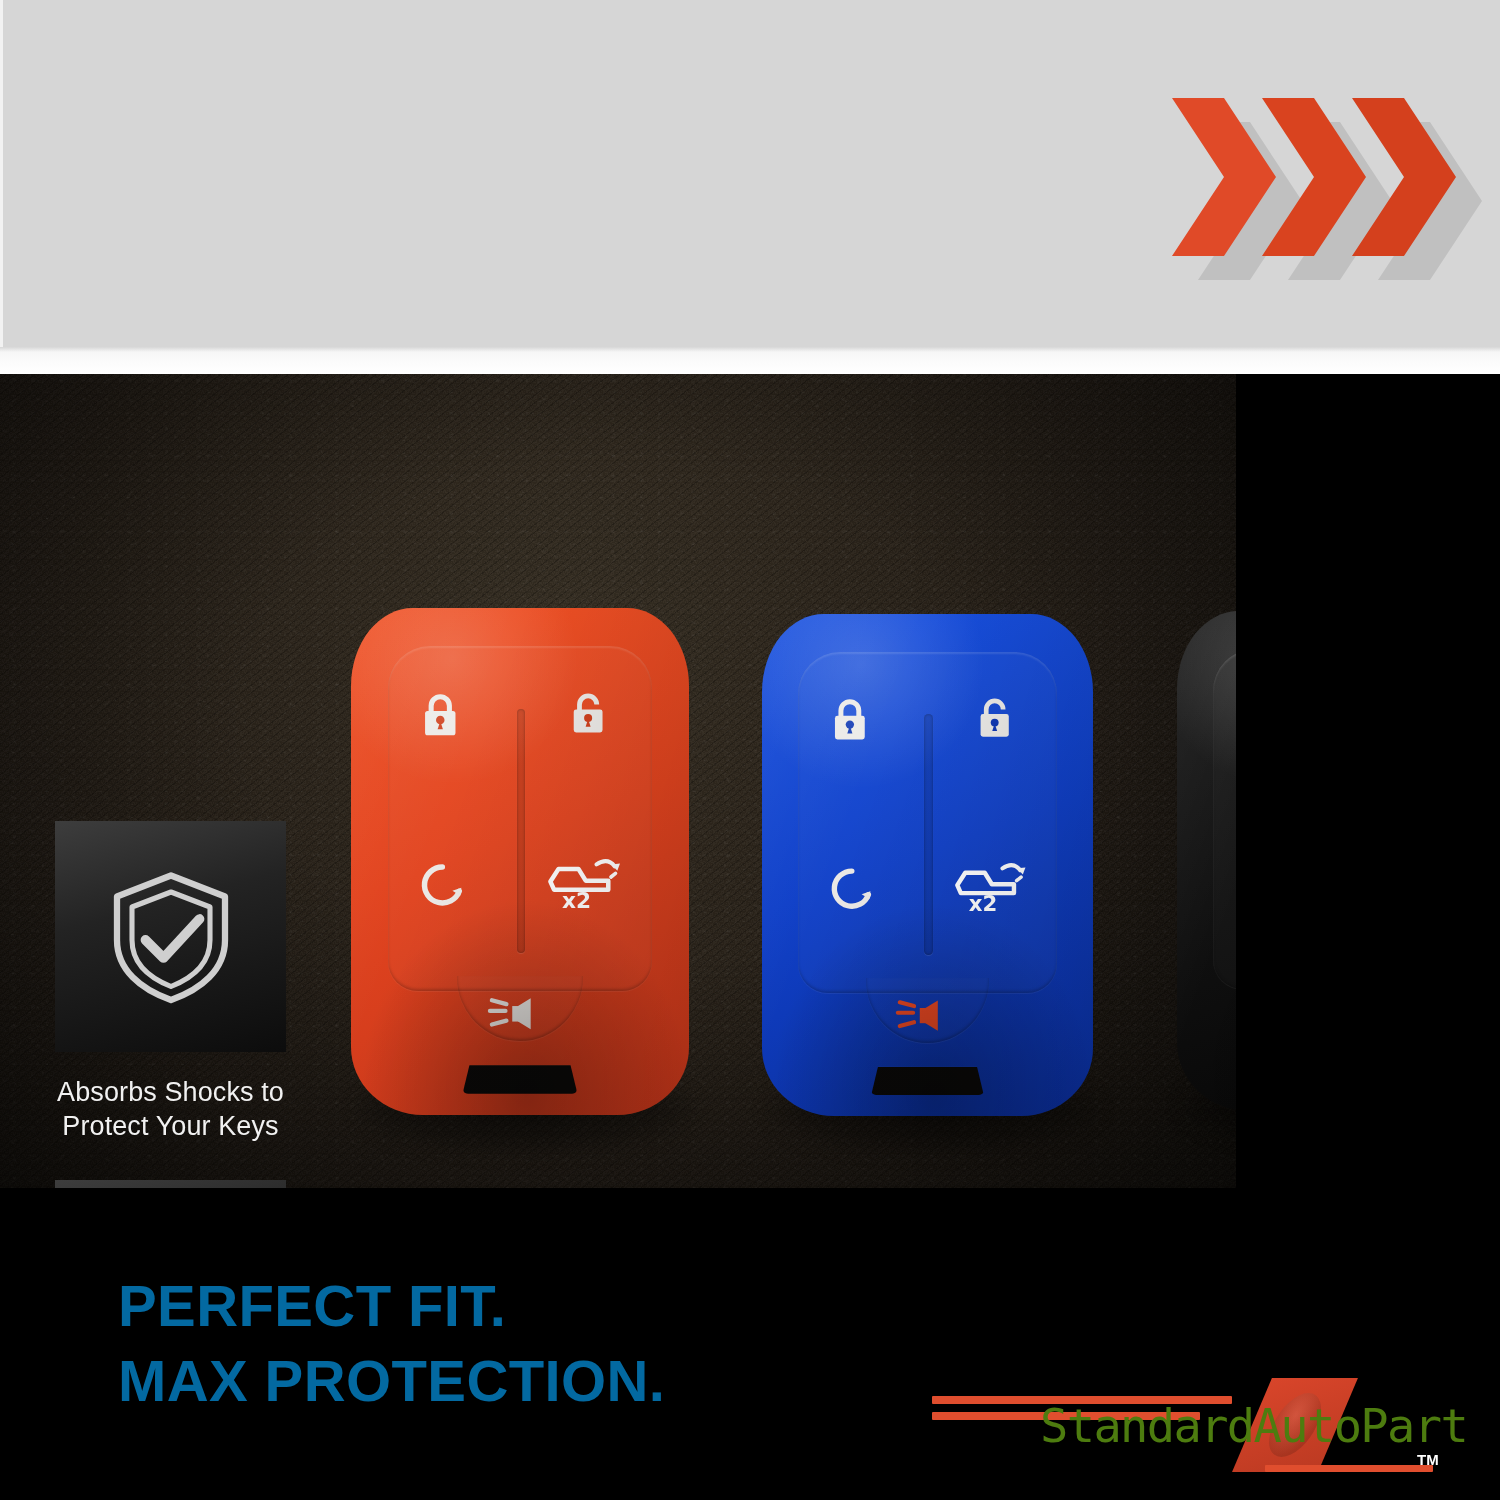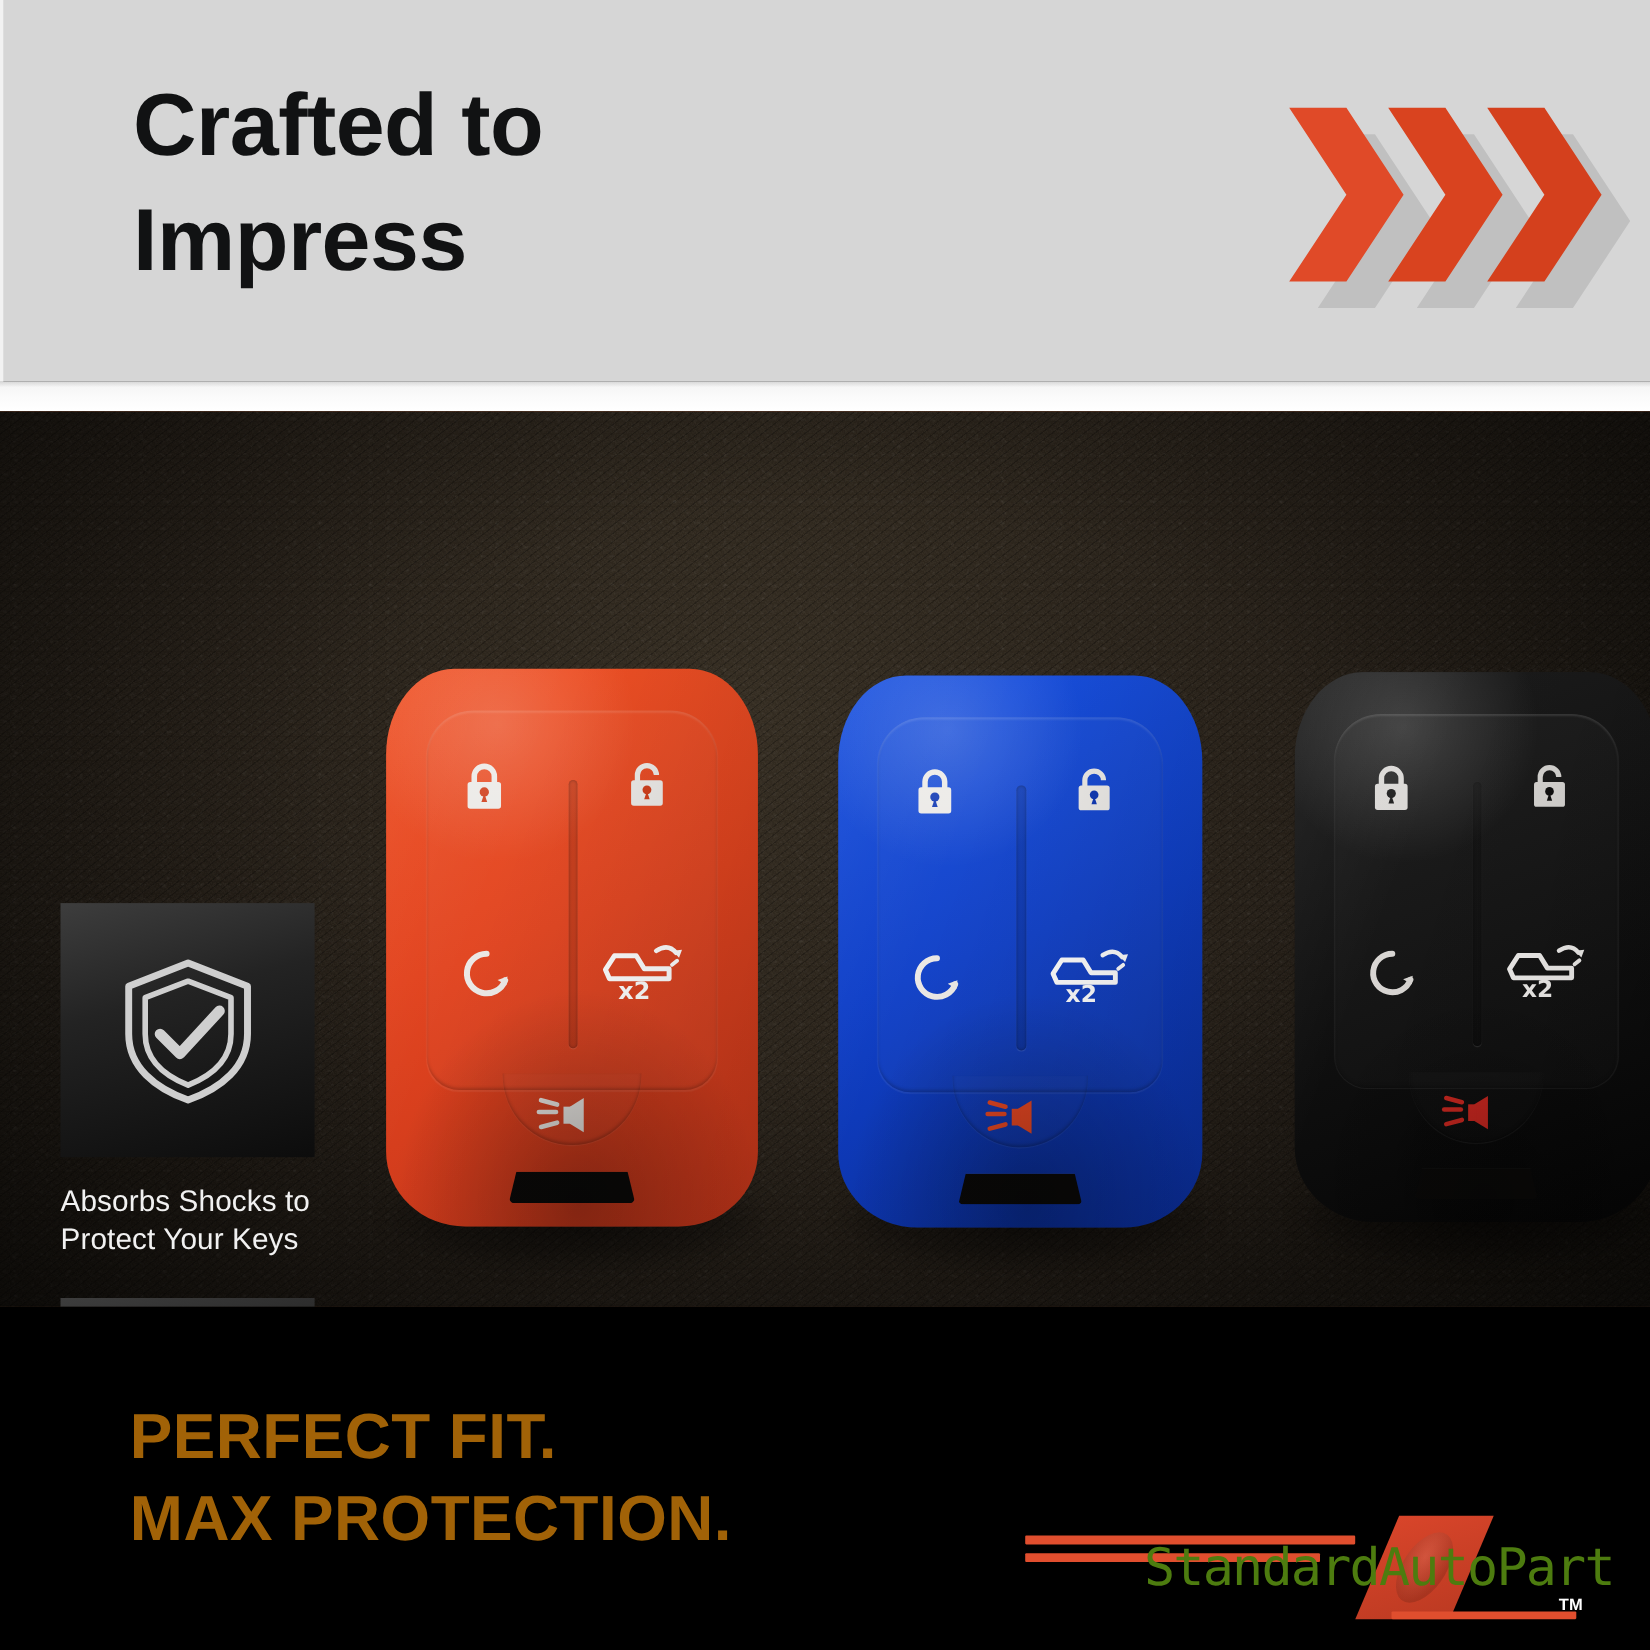--- a/index.html
+++ b/index.html
@@ -48,23 +48,24 @@
   }
   .chev { position:absolute; top:0; width:118px; height:198px; }
   .chev:nth-child(1){ left:0; }
   .chev:nth-child(2){ left:90px; }
   .chev:nth-child(3){ left:180px; }
   .chev svg { display:block; width:100%; height:100%; overflow:visible; }
 
   
   .photo {
     position:absolute; left:0; top:374px;
-    width:1500px; height:814px;
-    background:#c2410c;
+    width:1236px; height:814px;
+    background:#0f172a;
     overflow:hidden;
+    text-align:center;
   }
   
   .grain {
     position:absolute; inset:-40px;
     background-color:#272119;
     background-image:
       radial-gradient(ellipse 3px 2px at 12% 18%, rgba(255,255,255,.055), transparent 60%),
       radial-gradient(ellipse 4px 3px at 38% 44%, rgba(255,255,255,.05), transparent 60%),
       radial-gradient(ellipse 3px 3px at 67% 12%, rgba(255,255,255,.05), transparent 60%),
       radial-gradient(ellipse 4px 2px at 84% 63%, rgba(255,255,255,.045), transparent 60%),
@@ -181,21 +182,21 @@
   
   .footer {
     position:absolute; left:0; top:1188px;
     width:1500px; height:312px;
     background:#000;
   }
   .footer-tagline {
     position:absolute; left:118px; top:80px;
     font-size:58px; font-weight:700;
     line-height:1.30;
-    color:#a16207;
+    color:#0369a1;
     letter-spacing:.4px;
     white-space:pre-line;
   }
 
   
   .logo { position:absolute; left:932px; top:1374px; width:505px; height:106px; }
   .logo-bars { position:absolute; left:0; top:22px; width:300px; }
   .logo-bar { height:8px; background:#e04e2e; border-radius:1px; }
   .logo-bar.b1 { width:300px; }
   .logo-bar.b2 { width:268px; margin-top:8px; }
@@ -229,22 +230,20 @@
     position:absolute; right:4px; bottom:8px;
     width:168px; height:7px; background:#e04e2e; border-radius:1px;
   }
 </style>
 </head>
 <body>
 
 <div class="stage">
 
   <div class="header">
-    <div class="header-title">Crafted to
-Impress</div>
 
     <div class="chevrons">
       <div class="chev">
         <svg viewBox="0 0 118 198">
           <polygon points="14,20 66,20 118,99 66,178 14,178 66,99" fill="rgba(0,0,0,.10)" transform="translate(26,24)"></polygon>
           <polygon points="14,20 66,20 118,99 66,178 14,178 66,99" fill="#e04a28"></polygon>
         </svg>
       </div>
       <div class="chev">
         <svg viewBox="0 0 118 198">

